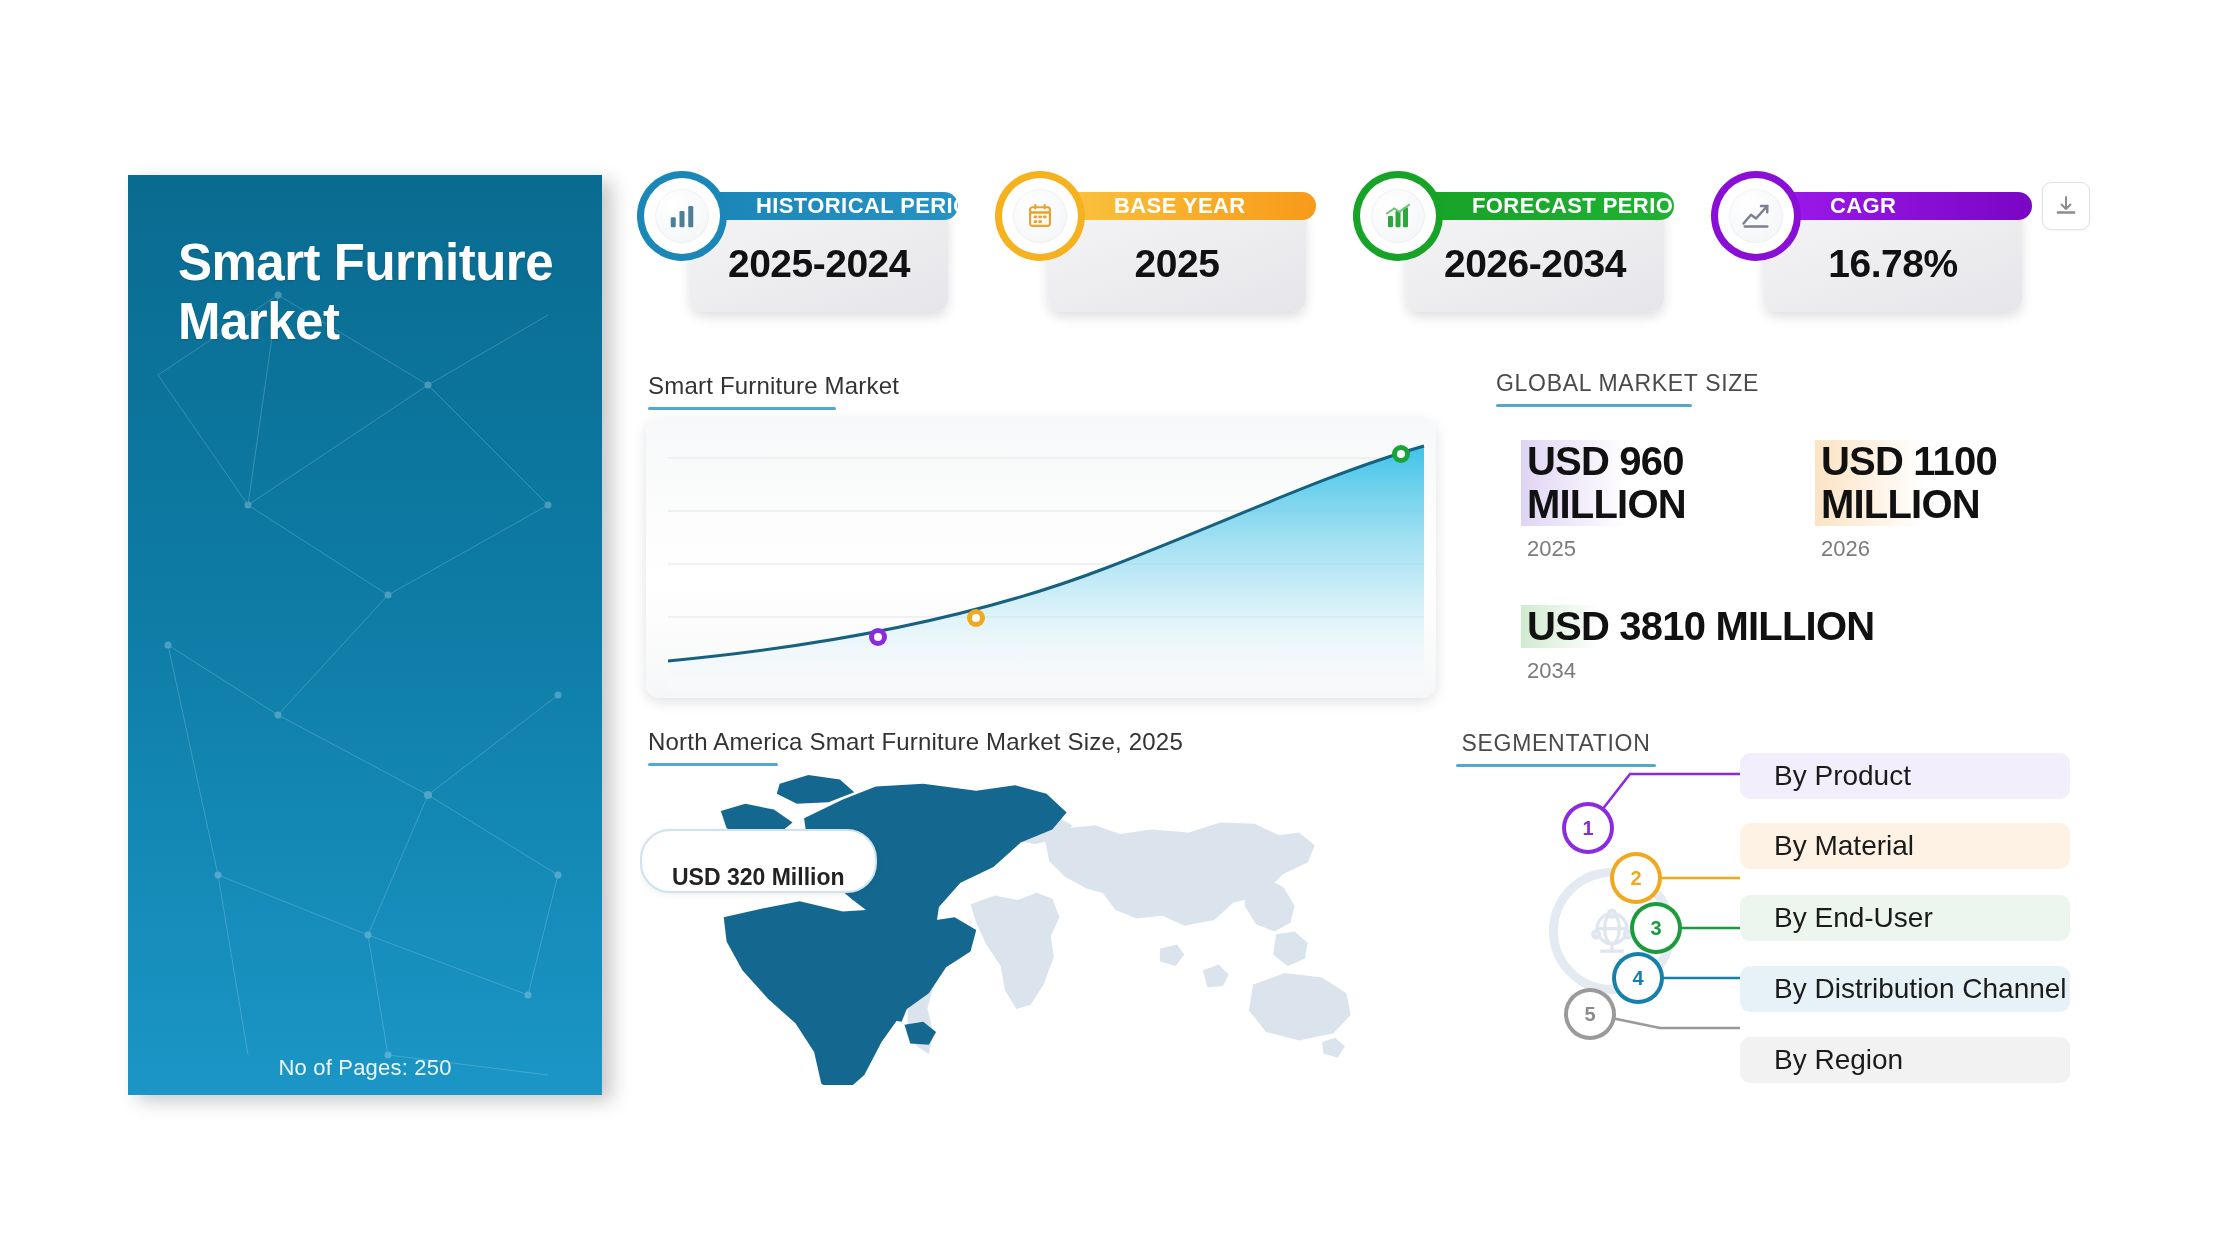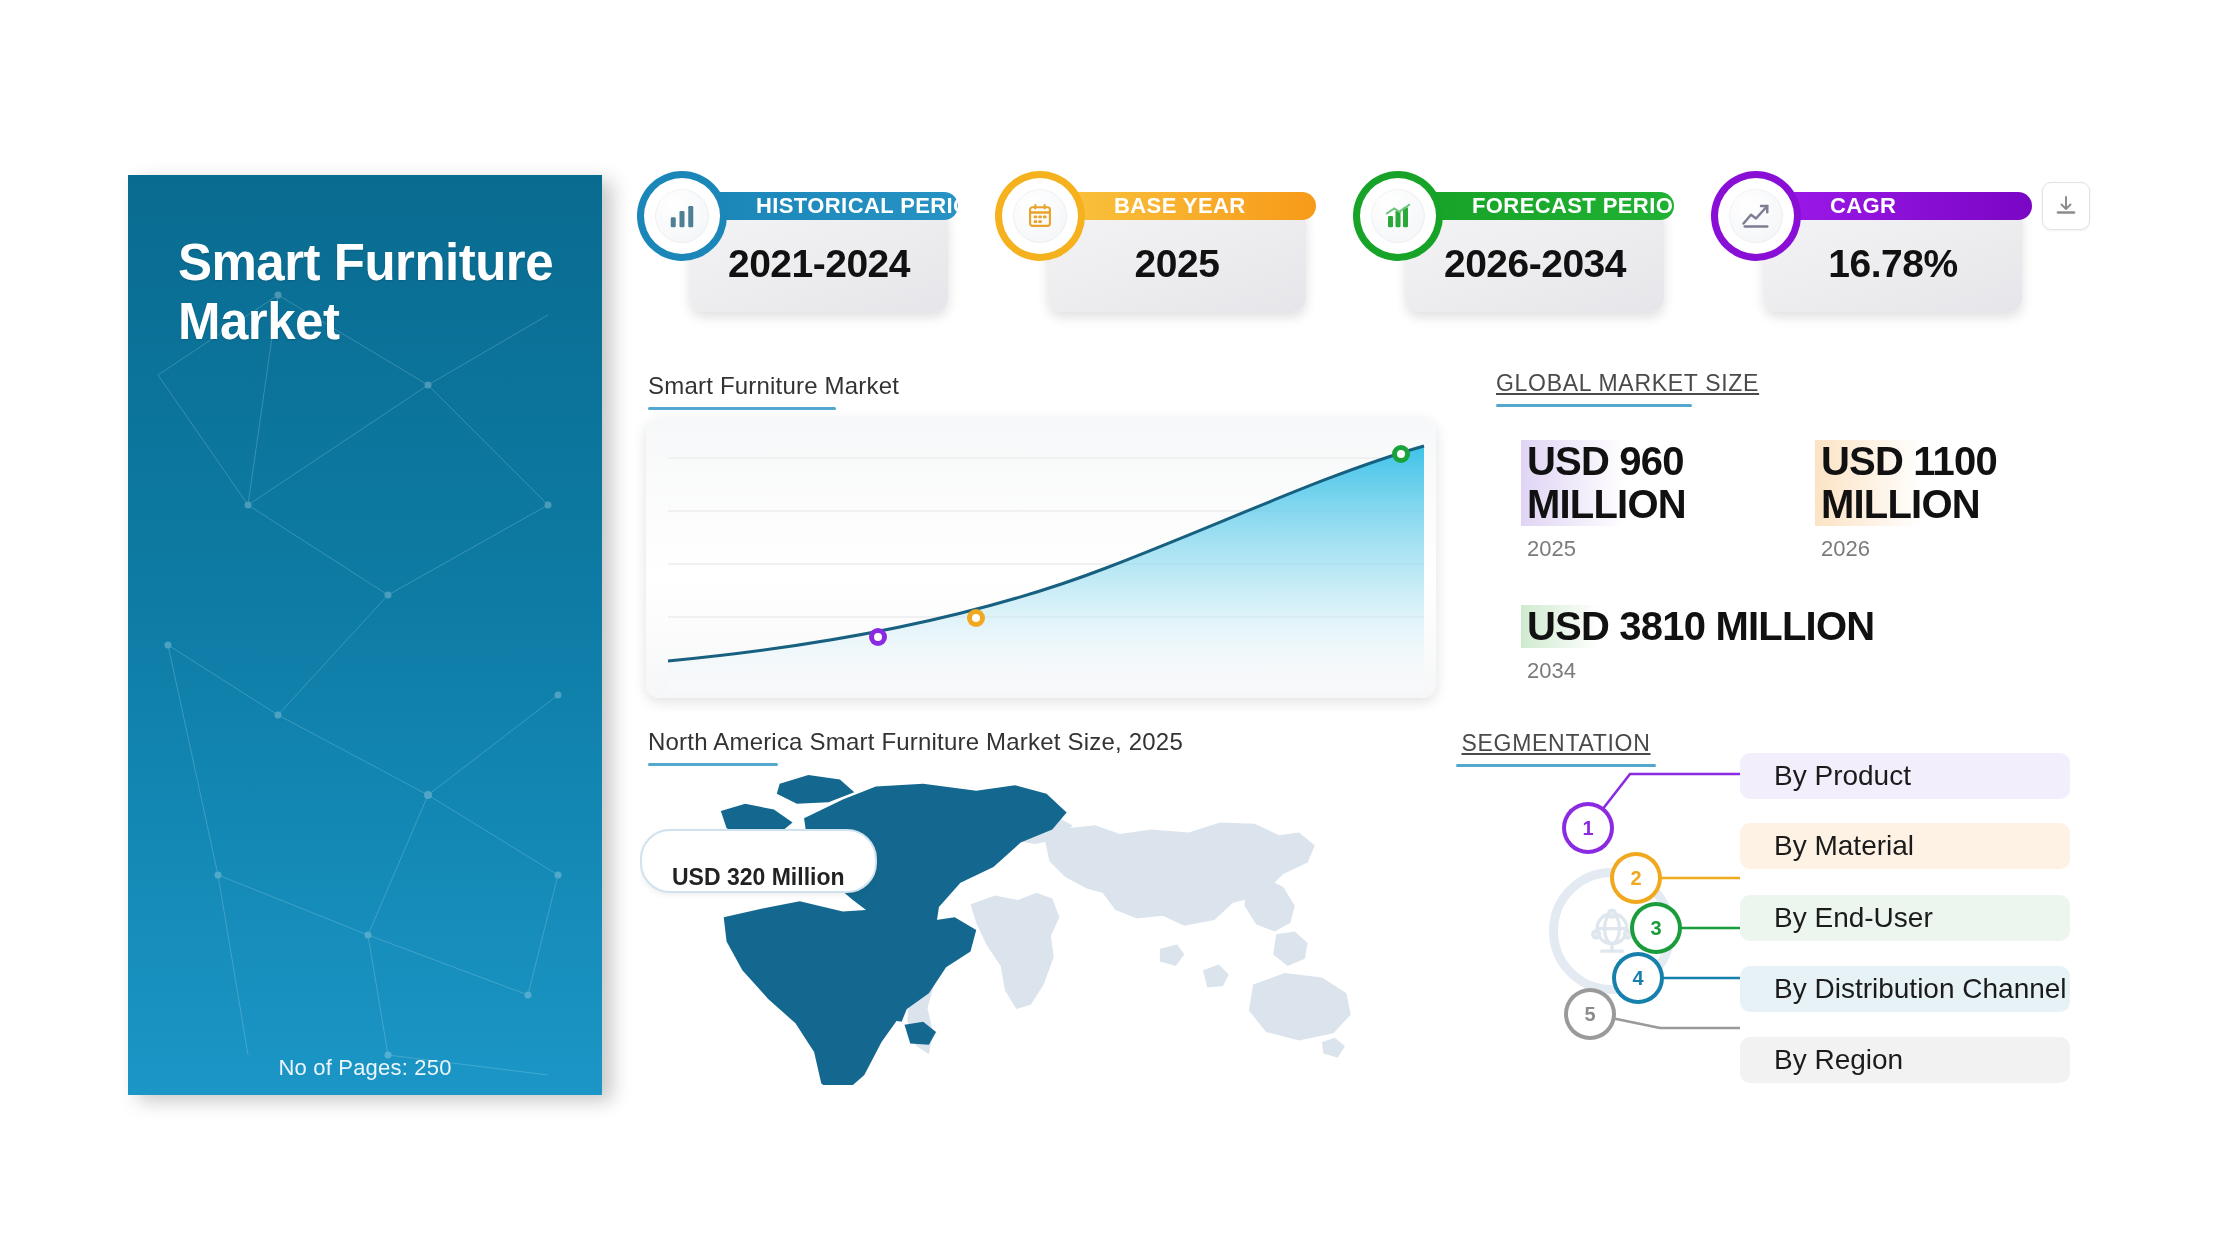--- a/index.html
+++ b/index.html
@@ -64,21 +64,21 @@
   
   .dl{
     position:absolute;left:2042px;top:182px;width:46px;height:46px;
     border:1px solid #e2e2e2;border-radius:9px;background:#fff;
     display:flex;align-items:center;justify-content:center;
     box-shadow:0 1px 3px rgba(0,0,0,.05);
   }
 
   
   .sec-h{position:absolute;font-size:24px;color:#333;letter-spacing:.2px;white-space:nowrap;}
-  .sec-h.caps{font-size:23px;color:#4a4a4a;letter-spacing:.7px;text-decoration:underline;}
+  .sec-h.caps{font-size:23px;color:#4a4a4a;letter-spacing:.7px;}
   .sec-h i{
     display:block;height:3px;background:#53a8cf;margin-top:7px;border-radius:2px;
   }
 
   
   .chart-card{
     position:absolute;left:646px;top:418px;width:790px;height:280px;
     background:linear-gradient(180deg,#f7f8f9 0%,#ffffff 58%,#f6f7f8 100%);
     border-radius:14px;box-shadow:0 4px 14px rgba(0,0,0,.12);
     overflow:hidden;
@@ -169,21 +169,21 @@
     <div class="bar" style="background:linear-gradient(90deg,#1b87b8,#2693c4);">HISTORICAL PERIOD</div>
     <div class="ring" style="box-shadow:0 0 0 7px #1b87b8;">
       <div class="inner">
         <svg width="30" height="30" viewBox="0 0 24 24" fill="#4e7f96">
           <rect x="3" y="13" width="4" height="8" rx="1"></rect>
           <rect x="10" y="8" width="4" height="13" rx="1"></rect>
           <rect x="17" y="4" width="4" height="17" rx="1"></rect>
         </svg>
       </div>
     </div>
-    <div class="value">2021-2024</div>
+    <div class="value">2025-2024</div>
   </div>
 
   <div class="badge" style="left:1002px;">
     <div class="body"></div>
     <div class="bar" style="background:linear-gradient(90deg,#f9c13c,#f79a19);">BASE YEAR</div>
     <div class="ring" style="box-shadow:0 0 0 7px #f5b11e;">
       <div class="inner">
         <svg width="28" height="28" viewBox="0 0 24 24" fill="none" stroke="#e9a32a" stroke-width="1.8">
           <rect x="3.5" y="4.5" width="17" height="16" rx="2"></rect>
           <path d="M3.5 9h17" stroke-width="2.2"></path>

